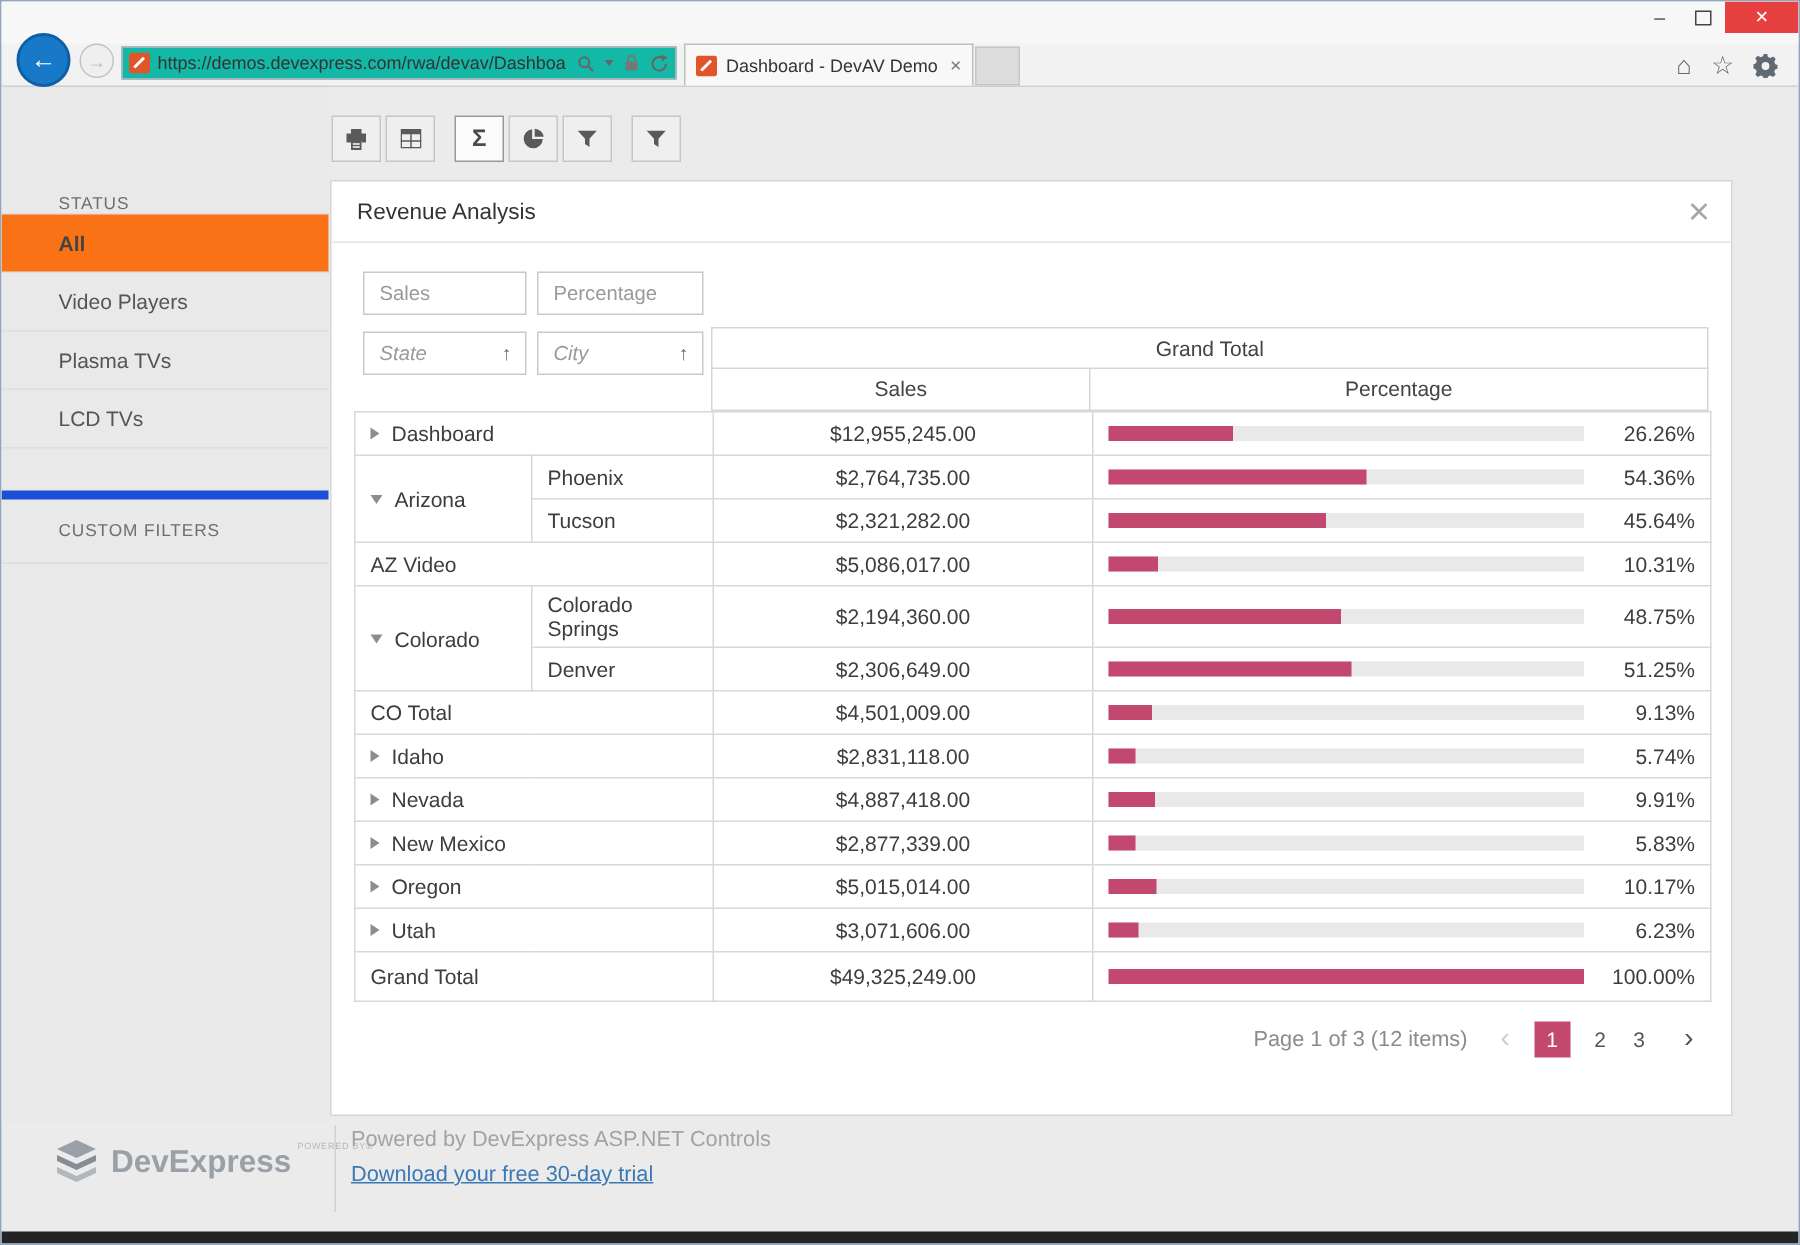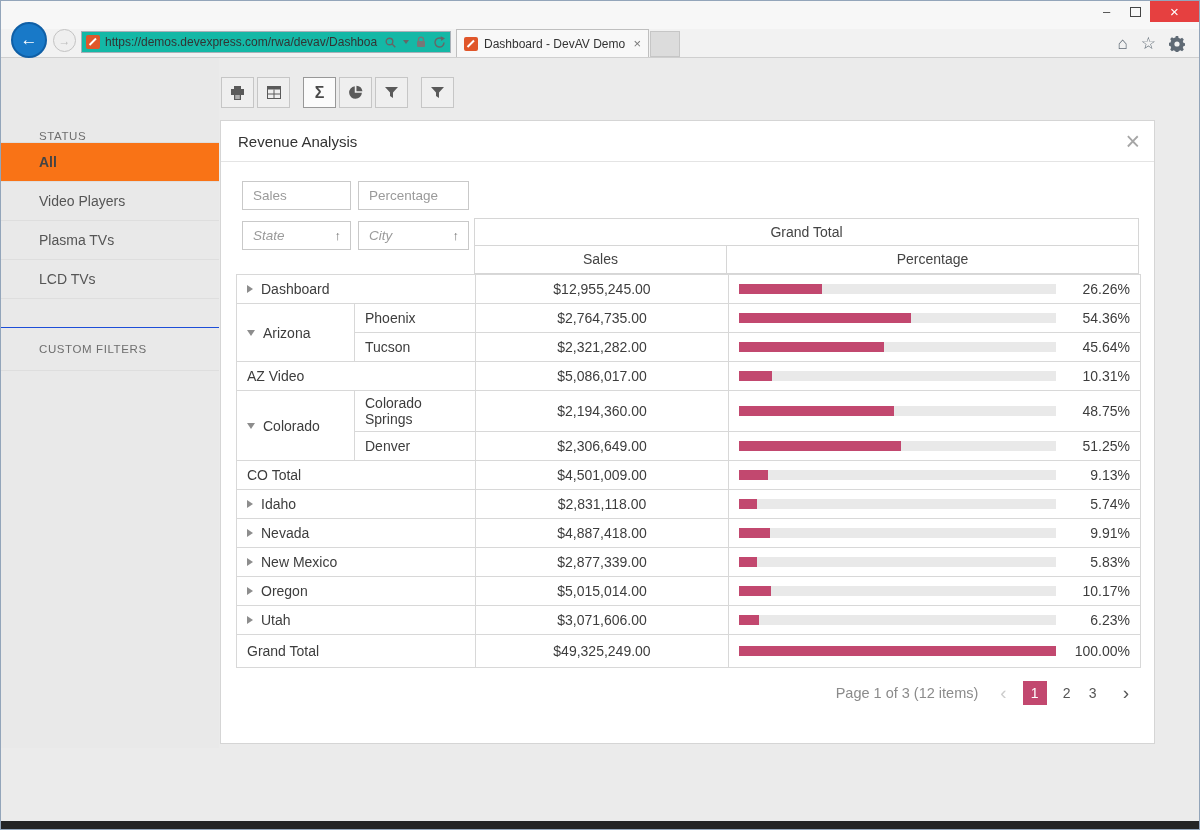--- a/index.html
+++ b/index.html
@@ -35,21 +35,21 @@
   .logo .l1{font-size:28px;letter-spacing:.5px;}
   .logo .dev{color:#3d4e63;}
   .logo .av{color:#c2406a;}
   .logo .l2{font-size:19px;color:#c2406a;display:flex;align-items:center;gap:9px;}
   .logo-caret{width:0;height:0;border-left:5px solid transparent;border-right:5px solid transparent;border-top:6px solid #555;margin-top:3px;}
   .side-header{padding:0 0 0 38px;font-size:11.5px;color:#6e6e6e;letter-spacing:.6px;}
   .status-header{margin-top:72px;padding-bottom:0;}
   .side-items{border-top:1px solid #dedede;}
   .side-item{height:38px;line-height:38px;padding-left:38px;font-size:14px;color:#555;border-bottom:1px solid #dedede;cursor:default;}
   .side-item.selected{background:#f97316;color:#444;font-weight:bold;}
-  .cf-wrap{margin-top:28px;border-top:1px solid #1d4ed8;border-bottom:1px solid #dedede;padding:15px 0 15px 0;}
+  .cf-wrap{margin-top:28px;border-top:6px solid #1d4ed8;border-bottom:1px solid #dedede;padding:15px 0 15px 0;}
 
   
   .toolbar{padding:19px 0 0 2px;display:flex;}
   .tbtn{width:33px;height:31px;background:#efefef;border:1px solid #c6c6c6;box-sizing:border-box;display:flex;align-items:center;justify-content:center;margin-right:3px;}
   .tbtn.selected{background:#fbfbfb;border-color:#989898;}
   .tbtn.gap{margin-left:10px;}
   .sigma{font-size:16px;font-weight:600;color:#4a4a4a;}
 
   
   .panel{margin:12px 0 0 1px;width:935px;height:624px;background:#fff;border:1px solid #d5d5d5;box-sizing:border-box;}
@@ -448,16 +448,32 @@
           <span class="pg-summary">Page 1 of 3 (12 items)</span>
           <span class="pg-prev">‹</span>
           <span class="pg-num current">1</span>
           <span class="pg-num">2</span>
           <span class="pg-num">3</span>
           <span class="pg-next">›</span>
         </div>
       </div>
     </div>
 
+    <div class="footer">
+      <div class="f-logo">
+        <svg width="30" height="28" viewBox="0 0 30 28">
+            <path fill="#9aa0a7" d="M2 6 L15 0 L28 6 L15 12 Z"></path>
+            <path fill="#878d95" d="M2 10 L15 16 L28 10 L28 14 L15 20 L2 14 Z"></path>
+            <path fill="#b2b7bd" d="M2 18 L15 24 L28 18 L28 22 L15 28 L2 22 Z"></path>
+          </svg>
+        <span class="brand">DevExpress</span>
+        <span class="f-powered-small">POWERED BY®</span>
+      </div>
+      <div class="f-divider"></div>
+      <div class="f-text">
+        <div class="f-line1">Powered by DevExpress ASP.NET Controls</div>
+        <a class="f-line2">Download your free 30-day trial</a>
+      </div>
+    </div>
   </div>
 
   <div class="bottom-strip"></div>
 </div>
 
 </body></html>

